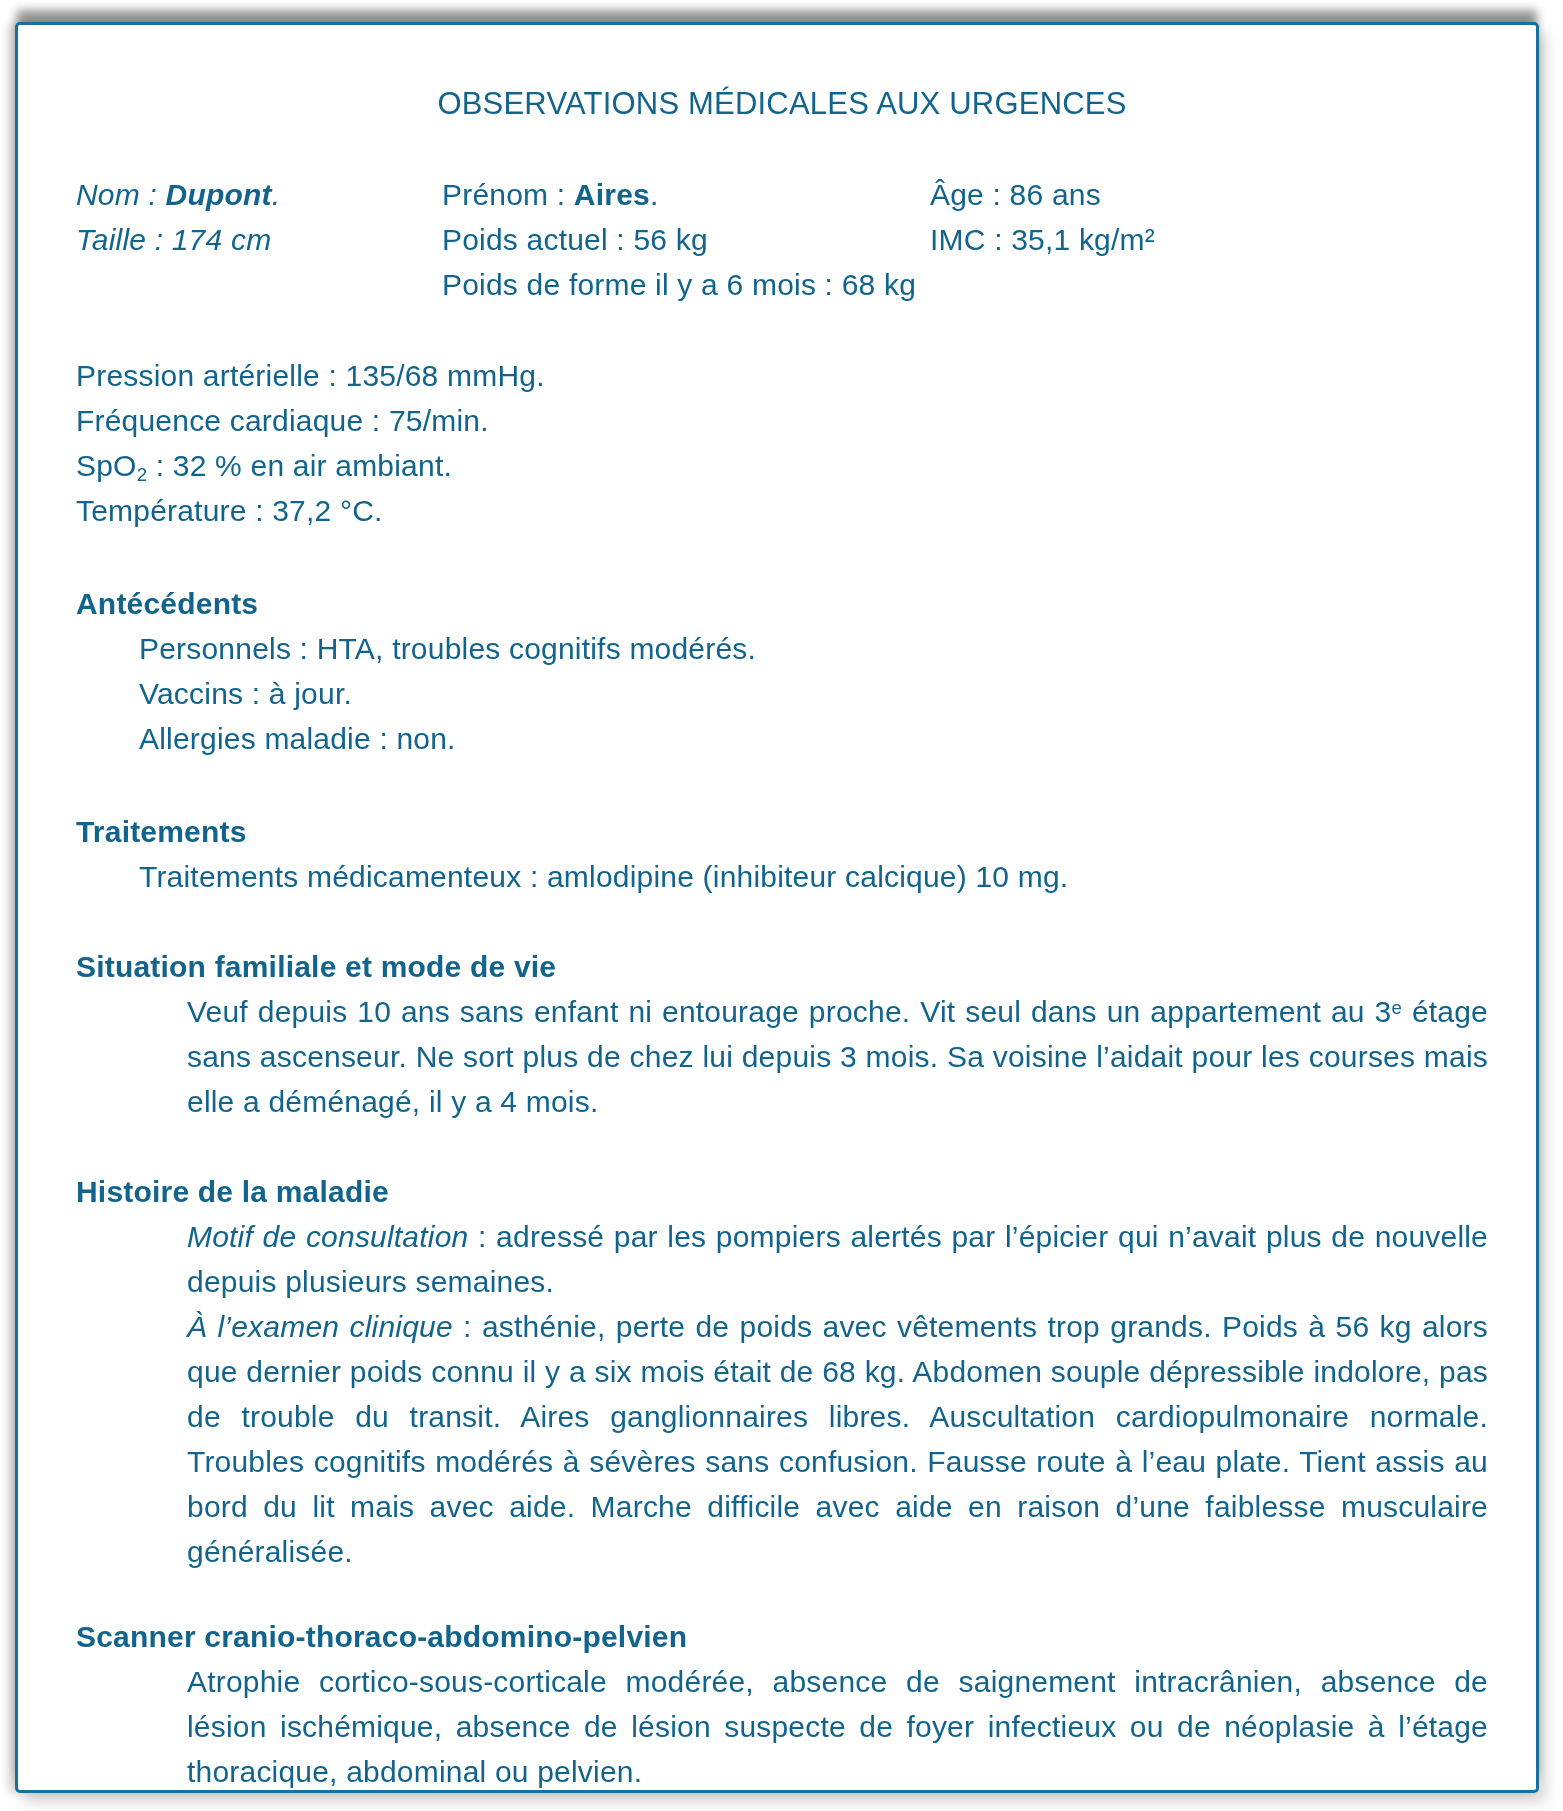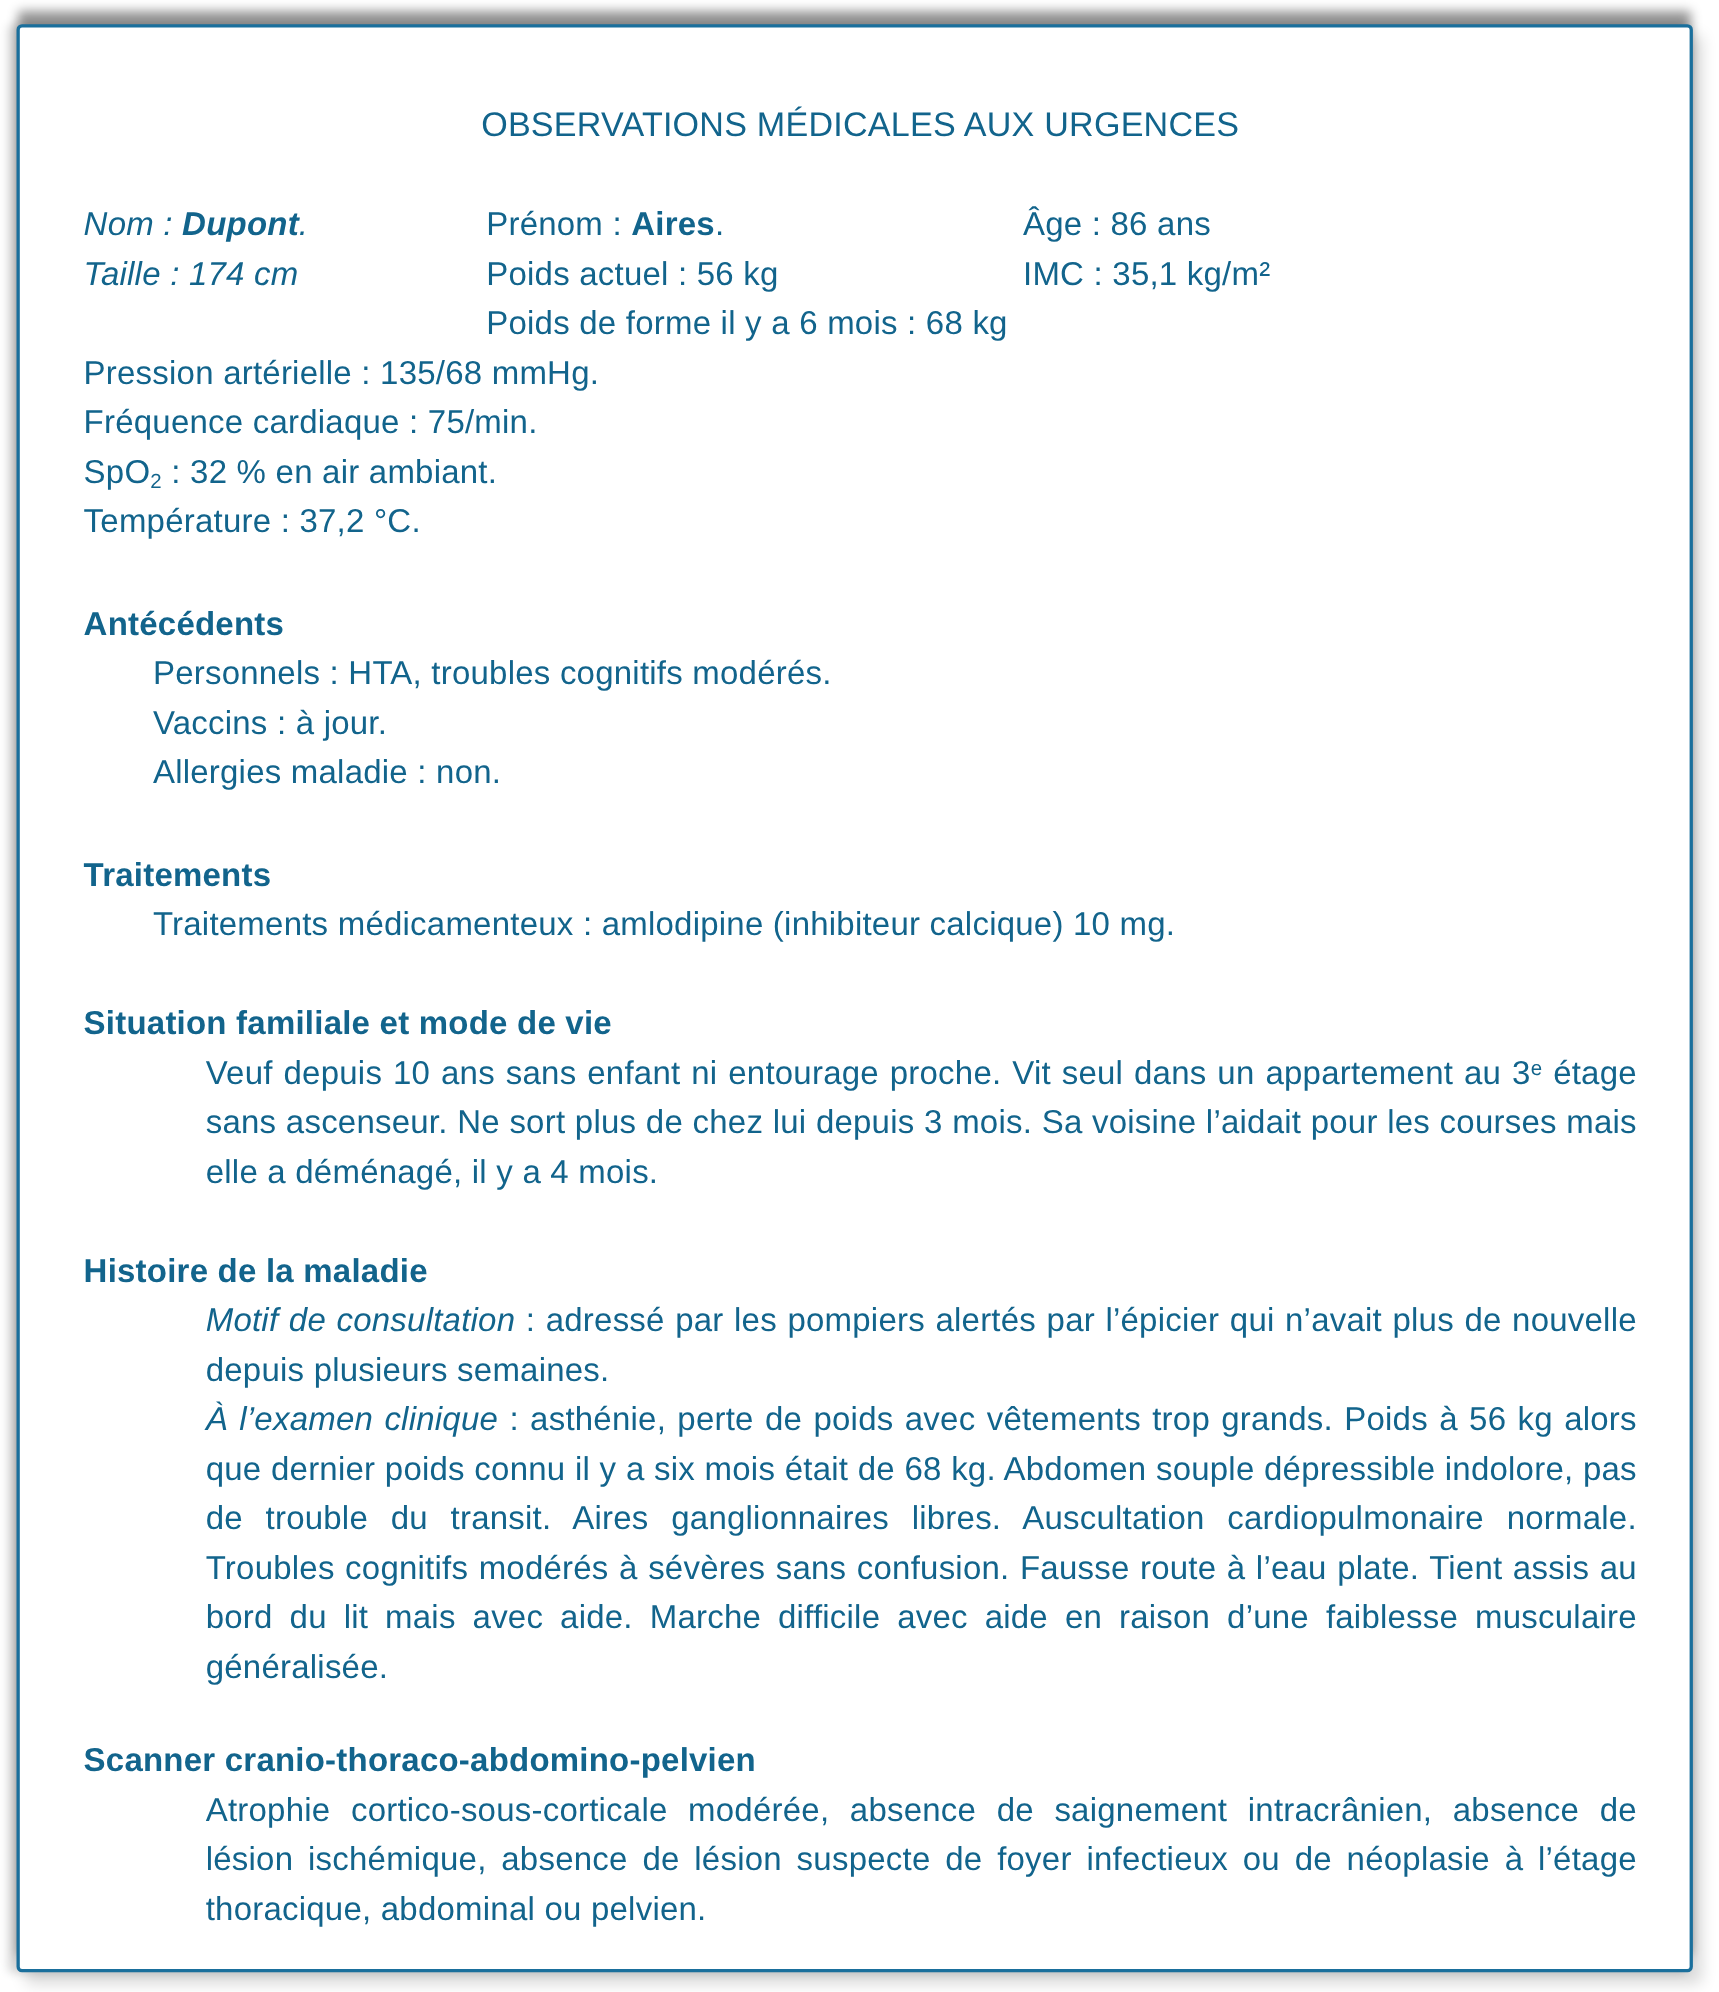--- a/index.html
+++ b/index.html
@@ -22,39 +22,39 @@
     width: 1524px;
     height: 1771px;
     box-sizing: border-box;
     background: #ffffff;
     border: 3px solid #1a6f9c;
     border-radius: 5px;
     box-shadow:
       0 -14px 10px -2px rgba(0,0,0,0.42),
       -7px 0 9px rgba(0,0,0,0.16),
       8px 10px 14px rgba(0,0,0,0.15);
-    padding: 40px 48px 0 58px;
+    padding: 30px 48px 0 58px;
     color: #12648c;
     font-size: 30px;
     line-height: 45px;
     letter-spacing: 0.2px;
   }
   .title {
     text-align: center;
     font-size: 31px;
     line-height: 45px;
     margin-top: 26px;
     white-space: nowrap;
   }
   .id-block { margin-top: 46px; }
   .id-row { display: flex; }
   .c1 { width: 366px; flex: 0 0 366px; font-style: italic; }
   .c2 { width: 488px; flex: 0 0 488px; }
   .c3 { flex: 1 1 auto; }
-  .vitals { }
+  .vitals { margin-top: 46px; }
   .heading {
     font-weight: bold;
     margin-top: 48px;
   }
   .heading.tight { margin-top: 45px; }
   .heading.scanner { margin-top: 40px; }
   .indent { margin-left: 63px; }
   .para {
     margin-left: 111px;
     text-align: justify;

